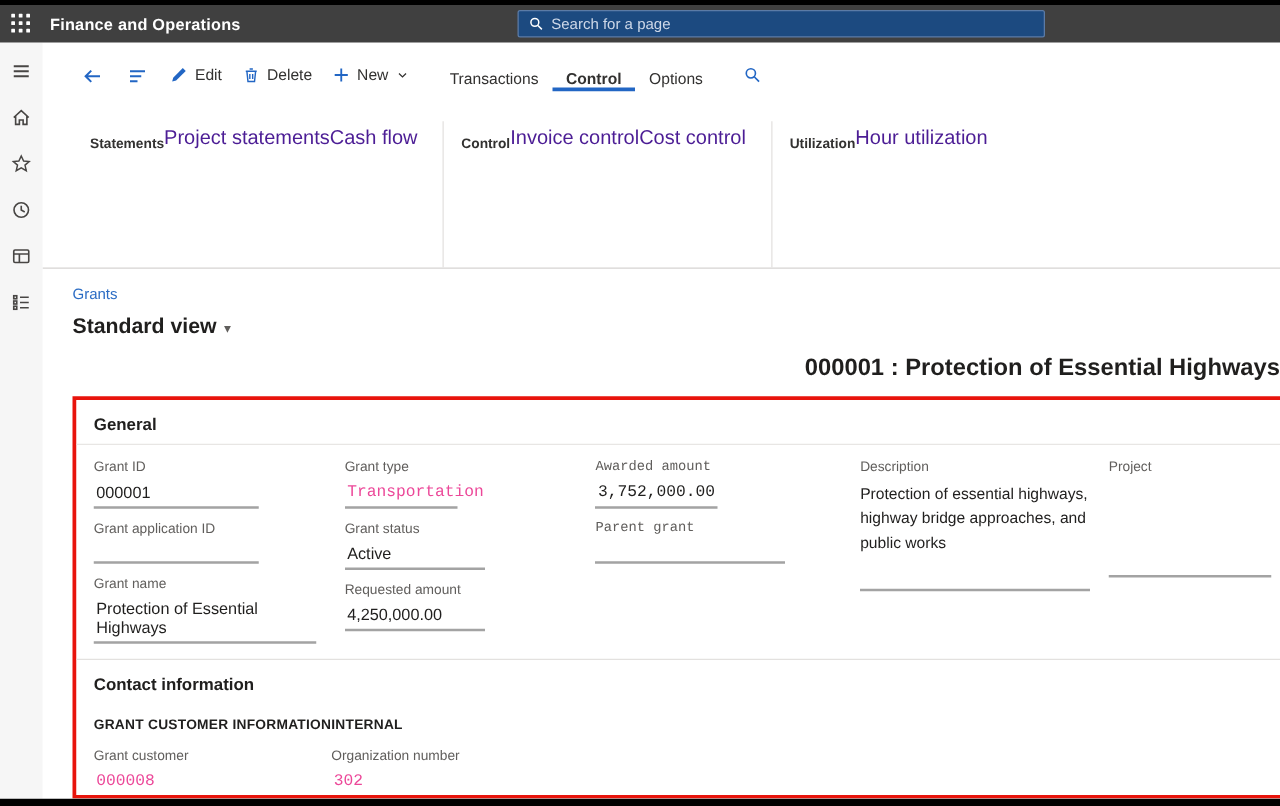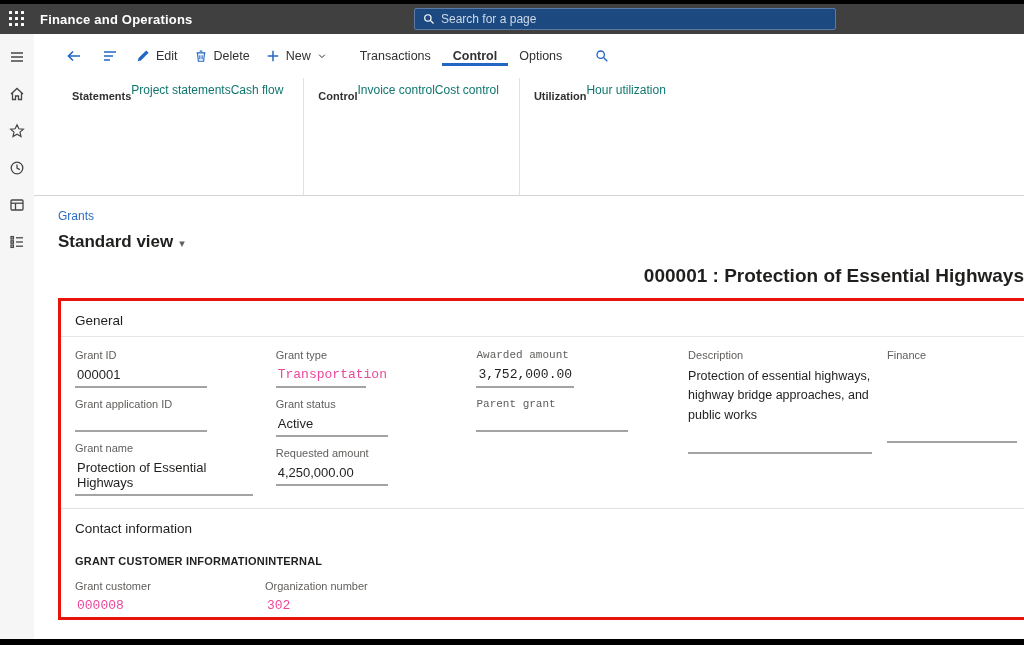--- a/index.html
+++ b/index.html
@@ -20,46 +20,46 @@
   .top-search input::placeholder { color:#cdd8e8; }
 
   
   .body { flex:1; display:flex; overflow:hidden; }
   .sidebar { width:34px; background:#f6f6f6; flex:none; display:flex; flex-direction:column; align-items:center; padding-top:14px; gap:19px; }
   .sidebar .sicon { width:18px; height:18px; display:flex; align-items:center; justify-content:center; cursor:pointer; color:#484644; }
 
   .main { flex:1; display:flex; flex-direction:column; overflow:hidden; }
 
   
-  .action-row { display:flex; align-items:center; padding-left:22px; height:44px; flex:none; }
+  .action-row { display:flex; align-items:flex-start; padding-left:22px; height:44px; flex:none;margin-top:19px; }
   .cmd { display:flex; align-items:center; gap:6px; font-size:12.5px; color:#323130; cursor:pointer; padding:0 8px; white-space:nowrap; }
   .cmd svg { color:#2266c4; }
   .icon-only { padding:0 10px; }
   .tabstrip { display:flex; margin-left:14px; }
   .tab { display:flex; align-items:center; font-size:12.5px; color:#323130; padding:0 11px; cursor:pointer; border-bottom:3px solid transparent; padding-top:3px; }
   .tab.active { font-weight:bold; border-bottom-color:#2266c4; }
   .cmd-search { display:flex; align-items:center; padding:0 12px; margin-left:10px; cursor:pointer; }
 
   
   .ribbon { display:flex; padding-left:24px; height:118px; border-bottom:1px solid #d6d4d2; flex:none; }
   .rgroup { display:flex; flex-direction:row; padding:0 20px 0 14px; border-right:1px solid #e3e1df; min-width:96px; }
   .rgroup-title { font-size:11px; font-weight:bold; color:#323130; text-align:center; margin:12px 0 9px; }
-  .rgroup-item { font-size:12px; color:#0f766e; margin:5px 0; cursor:pointer; white-space:nowrap; }
+  .rgroup-item { font-size:16px; color:#4c1d95; margin:5px 0; cursor:pointer; white-space:nowrap; }
 
   
   .content { flex:1; padding:13px 0 0 24px; overflow:hidden; display:flex; flex-direction:column; }
   .breadcrumb { font-size:12px; color:#2b6cc4; cursor:pointer; width:max-content; }
   .view-row { margin-top:9px; font-size:17px; font-weight:bold; color:#201f1e; display:flex; align-items:center; gap:6px; cursor:pointer; width:max-content; }
   .view-chevron { font-size:11px; color:#605e5c; font-weight:normal; transform:translateY(1px); }
   .page-title { margin-top:13px; font-size:19px; font-weight:bold; color:#201f1e;text-align:right; }
 
   .red-box { margin-top:11px; margin-right:-10px; border:3px solid #e8140c; height:322px; overflow:hidden; background:#fff; }
 
   .section { padding:6px 14px 0 14px; }
-  .section-header { font-size:13.5px; font-weight:normal; color:#201f1e; padding:6px 0 8px; cursor:pointer; width:max-content; }
+  .section-header { font-size:13.5px; font-weight:bold; color:#201f1e; padding:6px 0 8px; cursor:pointer; width:max-content; }
   .section-divider { border-bottom:1px solid #e8e6e4; margin:0 -14px; }
 
   .fields-row { display:flex; margin-top:12px; }
   .fcol { display:flex; flex-direction:column; }
   .fcol1 { width:220px; } .fcol2 { width:220px; } .fcol3 { width:232px;font-family:Liberation Mono, monospace; } .fcol4 { width:218px; } .fcol5 { flex:1; }
   .field { margin-bottom:10px; }
   .flabel { font-size:11px; color:#605e5c; margin-bottom:6px; }
   .fcontrol { font-size:13px; color:#201f1e; border-bottom:2px solid #a3a3a3; padding:0 2px 4px 2px; min-height:16px; cursor:text; }
   .fcontrol.link { color:#ec4899; cursor:pointer;font-family:Liberation Mono, monospace; }
   .desc-text { font-size:12.5px; color:#201f1e; line-height:1.55; width:190px; }
@@ -271,21 +271,21 @@
               </div>
               <div class="fcol fcol4">
                 <div class="field">
                   <div class="flabel">Description</div>
                   <div class="desc-text">Protection of essential highways, highway bridge approaches, and public works</div>
                   <div class="fcontrol" style="width:184px; margin-top:13px;"></div>
                 </div>
               </div>
               <div class="fcol fcol5">
                 <div class="field">
-                  <div class="flabel">Finance</div>
+                  <div class="flabel">Project</div>
                   <div class="fcontrol" style="width:130px; margin-top:66px;"></div>
                 </div>
               </div>
             </div>
           </div>
 
           <div class="section contact-block">
             <div class="section-header">Contact information</div>
             <div class="subsection-row">
               <div class="subcol1">

